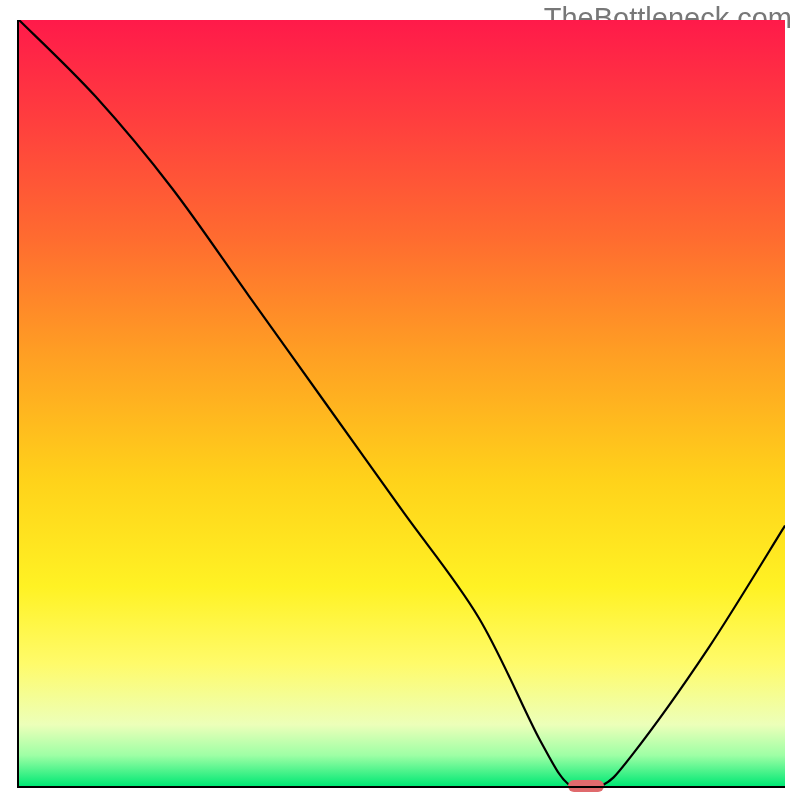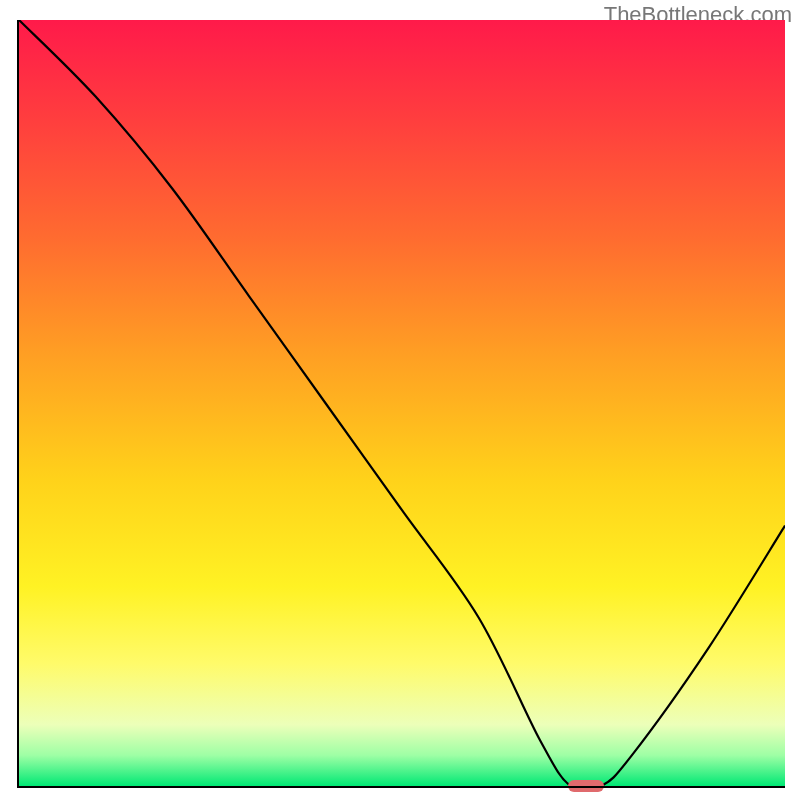--- a/index.html
+++ b/index.html
@@ -8,21 +8,21 @@
     width: 800px;
     height: 800px;
     font-family: Arial, sans-serif;
     position: relative;
     background: #fff;
   }
   .watermark {
     position: absolute;
     top: 2px;
     right: 8px;
-    font-size: 22px;
+    font-size: 29px;
     color: #777;
     font-weight: 500;
   }
   .plot-area {
     position: absolute;
     left: 19px;
     top: 20px;
     width: 766px;
     height: 766px;
     background: linear-gradient(to bottom,

